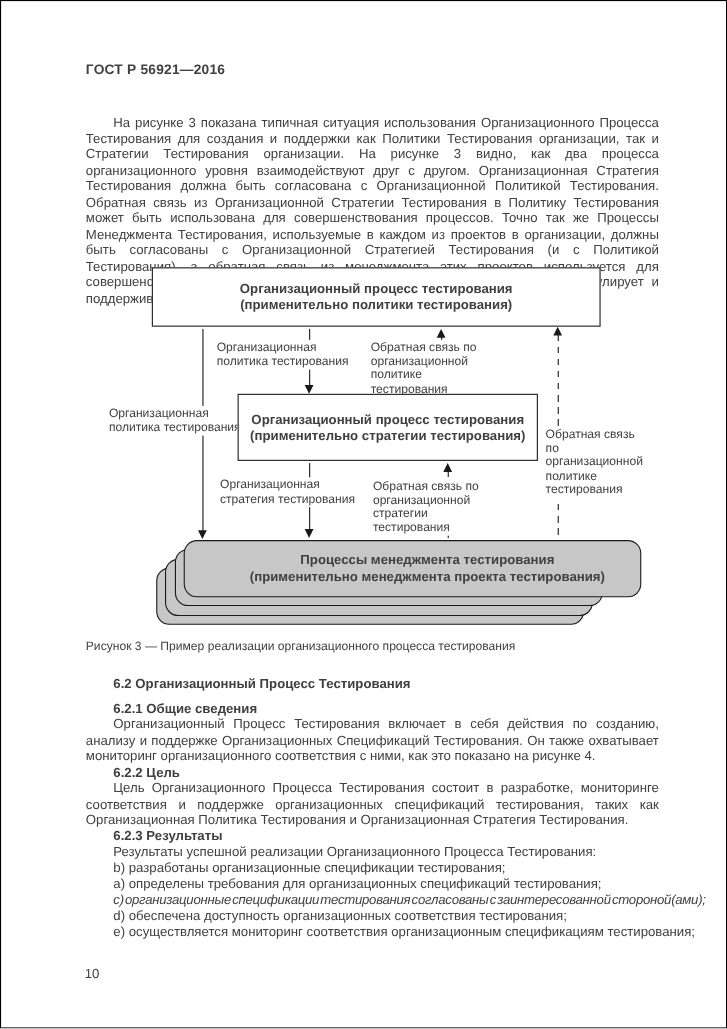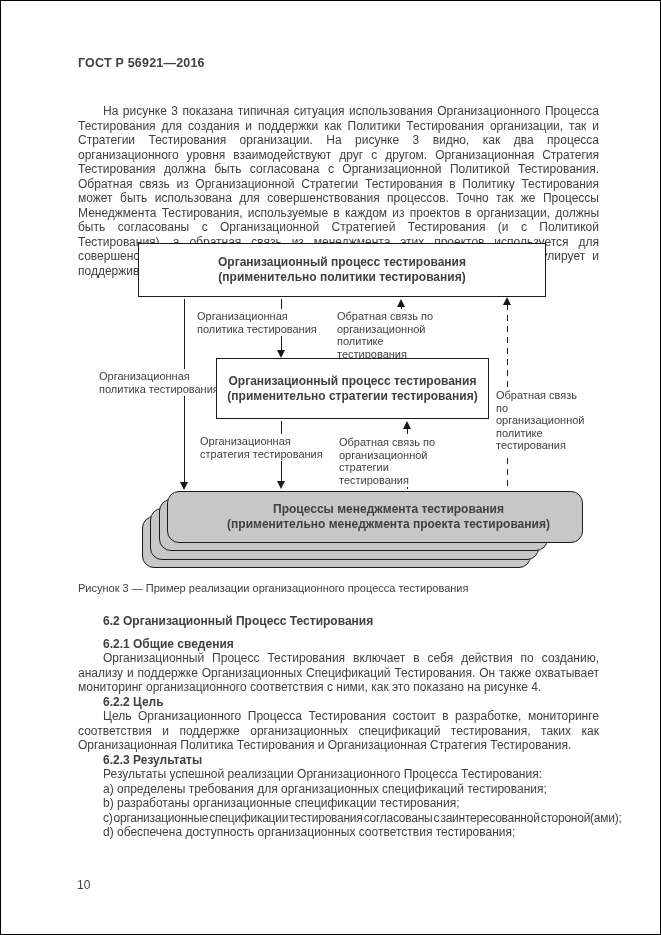--- a/index.html
+++ b/index.html
@@ -75,21 +75,21 @@
   
   .sections{
     position:absolute;left:77px;top:611px;width:521px;
     font-size:12px;line-height:14.5px;
   }
   .sec-h{font-weight:bold;margin:0 0 0 25px;}
   .sec-h.mt2{margin-top:2px;}
   .sec-h.mt8{margin-top:8px;}
   .sec-p{margin:0;text-align:justify;text-indent:25px;}
   .result-item{margin:0;text-indent:25px;white-space:nowrap;}
-  .result-item.tight{word-spacing:-2px;letter-spacing:-0.25px;}
+  .result-item.tight{word-spacing:-2px;letter-spacing:-0.25px;font-style:italic;}
   .page-number{position:absolute;left:76px;top:837px;font-size:12px;margin-top:40px;}
 </style>
 </head>
 <body>
 
 <div class="page">
 
   <div class="doc-header">ГОСТ Р 56921—2016</div>
 
   <p class="intro">На рисунке 3 показана типичная ситуация использования Организационного Процесса Тестирования для создания и поддержки как Политики Тестирования организации, так и Стратегии Тестирования организации. На рисунке 3 видно, как два процесса организационного уровня взаимодействуют друг с другом. Организационная Стратегия Тестирования должна быть согласована с Организационной Политикой Тестирования. Обратная связь из Организационной Стратегии Тестирования в Политику Тестирования может быть использована для совершенствования процессов. Точно так же Процессы Менеджмента Тестирования, используемые в каждом из проектов в организации, должны быть согласованы с Организационной Стратегией Тестирования (и с Политикой Тестирования), а обратная связь из менеджмента этих проектов используется для совершенствования Организационного Процесса Тестирования, который формулирует и поддерживает Организационные Спецификации Тестирования.</p>
@@ -153,21 +153,22 @@
   <div class="fig-caption">Рисунок 3 — Пример реализации организационного процесса тестирования</div>
 
   <div class="sections">
     <p class="sec-h mt2">6.2 Организационный Процесс Тестирования</p>
     <p class="sec-h mt8">6.2.1 Общие сведения</p>
     <p class="sec-p">Организационный Процесс Тестирования включает в себя действия по созданию, анализу и поддержке Организационных Спецификаций Тестирования. Он также охватывает мониторинг организационного соответствия с ними, как это показано на рисунке 4.</p>
     <p class="sec-h">6.2.2 Цель</p>
     <p class="sec-p">Цель Организационного Процесса Тестирования состоит в разработке, мониторинге соответствия и поддержке организационных спецификаций тестирования, таких как Организационная Политика Тестирования и Организационная Стратегия Тестирования.</p>
     <p class="sec-h">6.2.3 Результаты</p>
     <p class="sec-p">Результаты успешной реализации Организационного Процесса Тестирования:</p>
+    <p class="result-item">b) разработаны организационные спецификации тестирования;</p>
     <p class="result-item">a) определены требования для организационных спецификаций тестирования;</p>
-    <p class="result-item">b) разработаны организационные спецификации тестирования;</p>
     <p class="result-item tight">c) организационные спецификации тестирования согласованы с заинтересованной стороной(ами);</p>
     <p class="result-item">d) обеспечена доступность организационных соответствия тестирования;</p>
+    <p class="result-item">e) осуществляется мониторинг соответствия организационным спецификациям тестирования;</p>
   </div>
 
   <div class="page-number">10</div>
 
 </div>
 
 </body></html>

